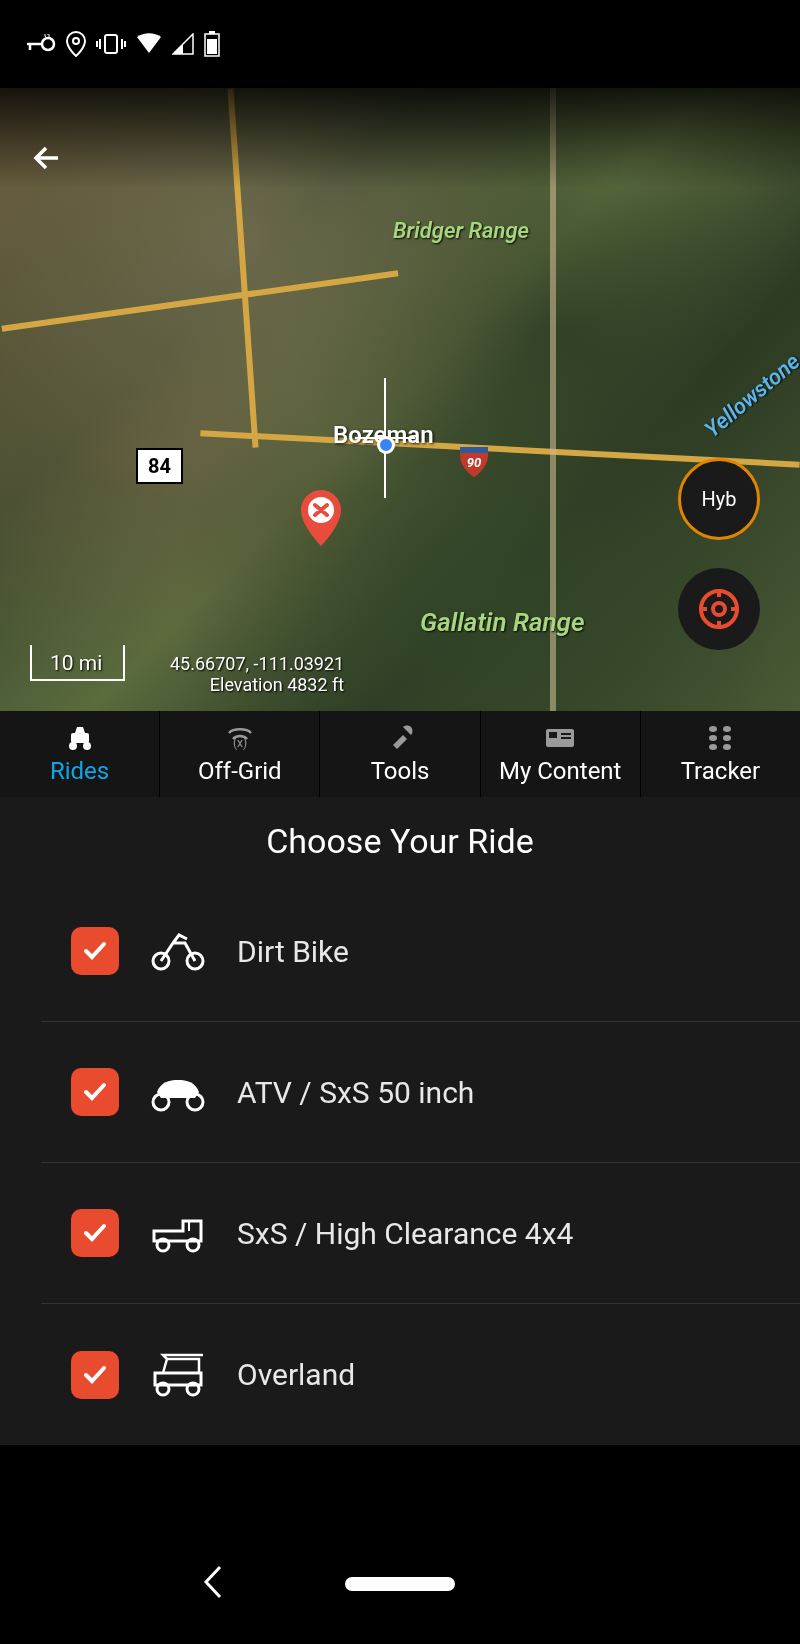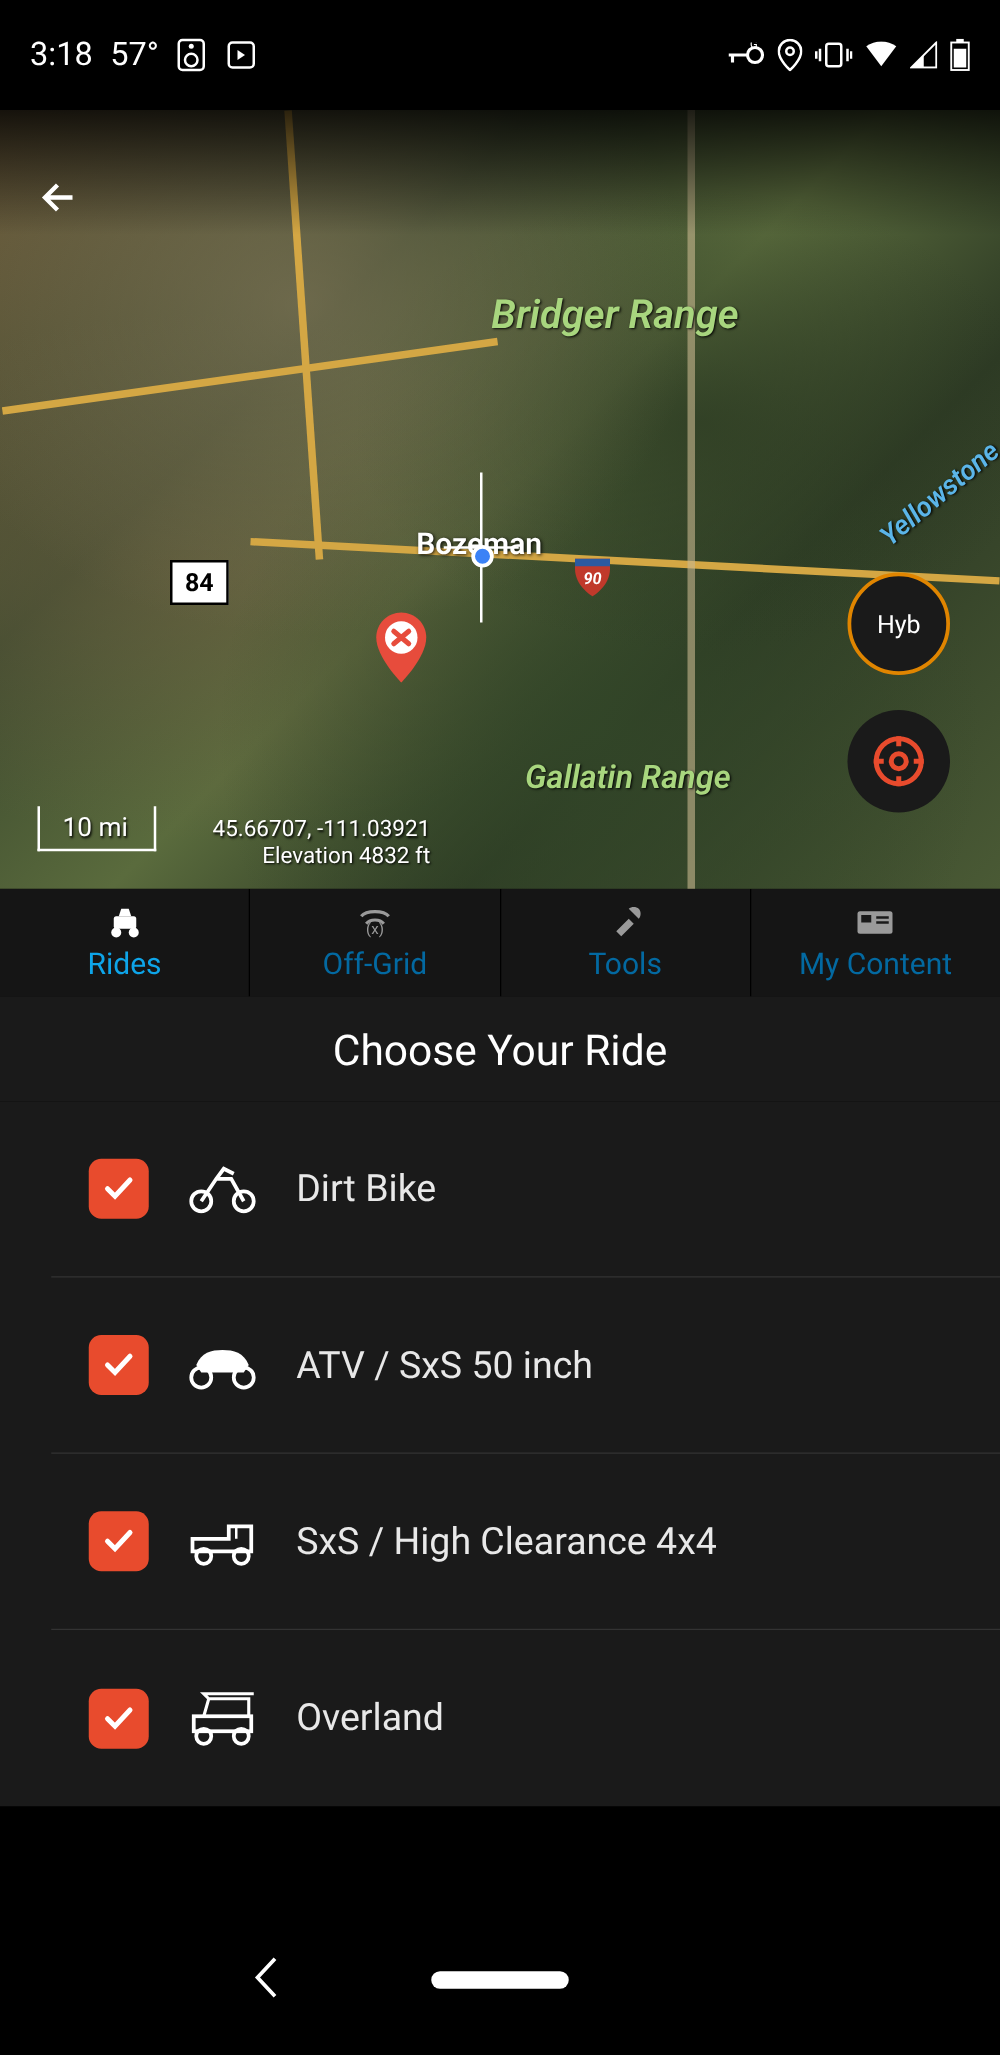--- a/index.html
+++ b/index.html
@@ -176,21 +176,21 @@
   display: flex;
   flex-direction: column;
   align-items: center;
   justify-content: center;
   gap: 4px;
   border-right: 1px solid #000;
   cursor: pointer;
 }
 .tab:last-child { border-right: none; }
 .tab-icon { height: 30px; display: flex; align-items: center; }
-.tab-label { font-size: 24px; color: #0369a1; }
+.tab-label { font-size: 24px; color: #ffffff; }
 .tab.active .tab-label { color: #0ea5e9; }
 
 
 .section-header {
   text-align: center;
   font-size: 34px;
   padding: 24px 0 20px;
   background: #1a1a1a;
 }
 
@@ -247,37 +247,20 @@
   width: 110px;
   height: 14px;
   background: #fff;
   border-radius: 10px;
 }
 </style>
 </head>
 <body>
 
 <div class="status-bar">
-  <div class="status-left">
-    <span>3:18</span>
-    <span>57°</span>
-    <span class="status-icon">
-      <svg width="24" height="28" viewBox="0 0 24 28">
-          <rect x="2" y="2" width="20" height="24" rx="3" fill="none" stroke="#fff" stroke-width="2"></rect>
-          <circle cx="12" cy="18" r="5" fill="none" stroke="#fff" stroke-width="2"></circle>
-          <circle cx="12" cy="7" r="2" fill="#fff"></circle>
-        </svg>
-    </span>
-    <span class="status-icon">
-      <svg width="28" height="28" viewBox="0 0 28 28">
-          <rect x="4" y="4" width="20" height="20" rx="3" fill="none" stroke="#fff" stroke-width="2"></rect>
-          <path d="M11 10 L17 14 L11 18 Z" fill="#fff"></path>
-        </svg>
-    </span>
-  </div>
   <div class="status-right">
     <span class="status-icon">
       <svg width="32" height="20" viewBox="0 0 32 20">
           <circle cx="24" cy="10" r="6" fill="none" stroke="#fff" stroke-width="2.5"></circle>
           <line x1="18" y1="10" x2="3" y2="10" stroke="#fff" stroke-width="2.5"></line>
           <line x1="6" y1="10" x2="6" y2="16" stroke="#fff" stroke-width="2.5"></line>
           <text x="20" y="4" font-size="9" fill="#fff">G</text>
         </svg>
     </span>
     <span class="status-icon">
@@ -323,21 +306,21 @@
   <div class="road-v" style="top:0;left:240px;height:360px;transform:rotate(-4deg);"></div>
   <div class="road-v" style="top:0;left:550px;height:700px;opacity:0.6;background:#c8b890;"></div>
   <div class="map-gradient-top"></div>
 
   <div class="back-arrow">
     <svg width="40" height="40" viewBox="0 0 40 40">
         <path d="M30 20 L10 20 M18 10 L8 20 L18 30" fill="none" stroke="#fff" stroke-width="3.5"></path>
       </svg>
   </div>
 
-  <div class="map-label" style="top:146px;left:393px;font-size:32px;text-align:center;line-height:1.1;">
+  <div class="map-label" style="top:131px;left:393px;font-size:22px;text-align:center;line-height:1.1;">
     <span>Bridger Range</span>
   </div>
   <div class="map-label" style="top:520px;left:420px;font-size:26px;text-align:center;line-height:1.1;">
     <span>Gallatin Range</span>
   </div>
   <div class="map-label" style="top:295px;right:-10px;font-size:22px;color:#5bb5e8;transform:rotate(-40deg);">
     <span>Yellowstone</span>
   </div>
 
   <div class="city-label" style="top:333px;left:333px;font-size:24px;">Bozeman</div>
@@ -421,20 +404,33 @@
     <div class="tab-icon">
       <svg width="34" height="26" viewBox="0 0 34 26">
           <rect x="3" y="4" width="28" height="18" rx="2" fill="#9a9a9a"></rect>
           <rect x="6" y="7" width="8" height="6" fill="#1a1a1a"></rect>
           <line x1="18" y1="9" x2="28" y2="9" stroke="#1a1a1a" stroke-width="2"></line>
           <line x1="18" y1="13" x2="28" y2="13" stroke="#1a1a1a" stroke-width="2"></line>
         </svg>
     </div>
     <span class="tab-label">My Content</span>
   </div>
+  <div class="tab">
+    <div class="tab-icon">
+      <svg width="30" height="28" viewBox="0 0 30 28">
+          <ellipse cx="8" cy="5" rx="4" ry="3" fill="#9a9a9a"></ellipse>
+          <ellipse cx="22" cy="5" rx="4" ry="3" fill="#9a9a9a"></ellipse>
+          <ellipse cx="8" cy="14" rx="4" ry="3" fill="#9a9a9a"></ellipse>
+          <ellipse cx="22" cy="14" rx="4" ry="3" fill="#9a9a9a"></ellipse>
+          <ellipse cx="8" cy="23" rx="4" ry="3" fill="#9a9a9a"></ellipse>
+          <ellipse cx="22" cy="23" rx="4" ry="3" fill="#9a9a9a"></ellipse>
+        </svg>
+    </div>
+    <span class="tab-label">Tracker</span>
+  </div>
 </div>
 
 <div class="section-header">Choose Your Ride</div>
 
 <div class="ride-list">
   <div class="ride-item">
     <div class="checkbox">
       <svg width="30" height="30" viewBox="0 0 30 30">
           <path d="M6 15 L12 21 L24 8" fill="none" stroke="#fff" stroke-width="4" stroke-linecap="round"></path>
         </svg>

